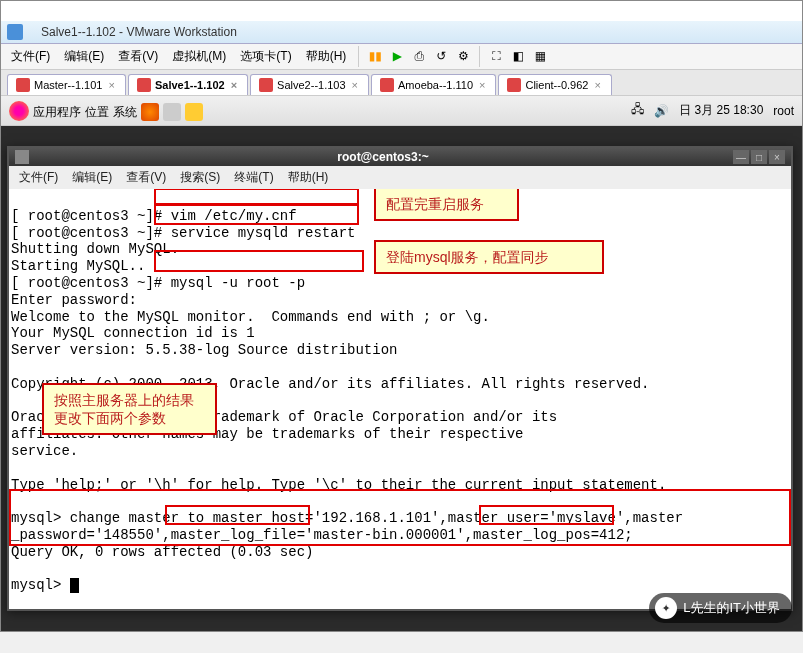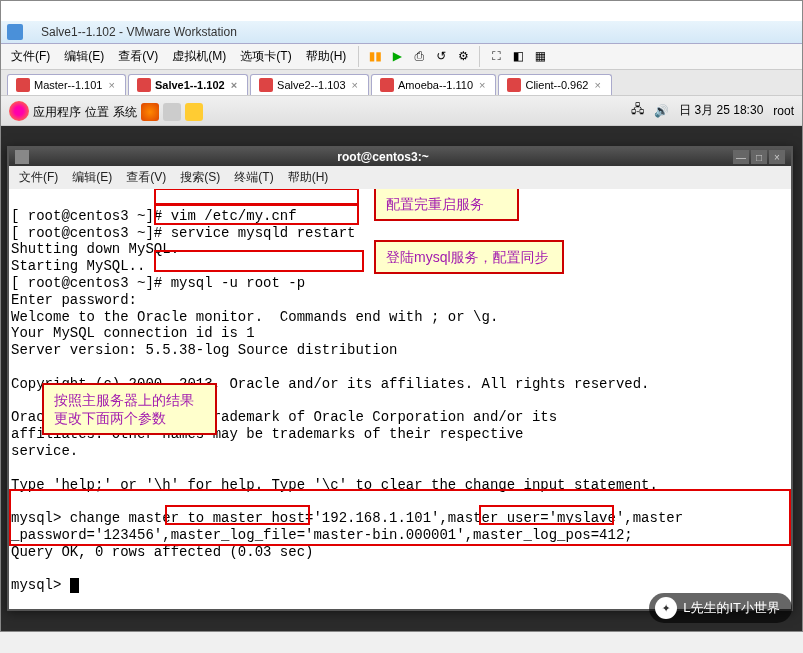--- a/index.html
+++ b/index.html
@@ -33,21 +33,21 @@
 .terminal-titlebar .t-icon { width: 14px; height: 14px; background: #888; margin-right: 6px; }
 .terminal-titlebar .t-title { flex: 1; text-align: center; font-size: 12px; font-weight: bold; }
 .terminal-titlebar .wbtn { width: 16px; height: 14px; margin-left: 2px; background: #666; cursor: pointer; display: flex; align-items: center; justify-content: center; color: #ccc; font-size: 10px; }
 .terminal-menubar { background: #eee; padding: 1px 4px; display: flex; gap: 2px; }
 .terminal-menubar .tm { padding: 2px 6px; font-size: 12px; cursor: pointer; color: #222; }
 
 .terminal-content { background: #fff; color: #000; font-family: "Courier New", monospace; font-size: 14px; padding: 2px; line-height: 1.2; position: relative; white-space: pre; height: 420px; overflow: hidden; }
 .terminal-content .line { white-space: pre; text-align: center; }
 
 .redbox { border: 2px solid #e00000; position: absolute; pointer-events: none; }
-.yellowlabel { position: absolute; background: #ffffcc; border: 2px solid #cc0000; padding: 6px 10px; font-size: 14px; color: #a21caf; font-family: Arial, sans-serif; white-space: normal; line-height: 1.3; }
+.yellowlabel { position: absolute; background: #ffffcc; border: 2px solid #cc0000; padding: 6px 10px; font-size: 14px; color: #b91c1c; font-family: Arial, sans-serif; white-space: normal; line-height: 1.3; }
 .cursor-block { display: inline-block; width: 9px; height: 15px; background: #000; vertical-align: middle; }
 .ok-text { color: #0a0; }
 
 .watermark { position: absolute; right: 10px; bottom: 8px; background: rgba(0,0,0,0.6); color: #fff; border-radius: 16px; padding: 4px 12px 4px 6px; display: flex; align-items: center; gap: 6px; font-size: 13px; }
 .watermark .wc-icon { width: 22px; height: 22px; background: #fff; border-radius: 50%; display: flex; align-items: center; justify-content: center; color: #333; font-size: 11px; }
 </style>
 </head>
 <body>
 
 <div class="vmware-window">
@@ -137,47 +137,47 @@
         <span class="tm">终端(T)</span>
         <span class="tm">帮助(H)</span>
       </div>
       <div class="terminal-content">
 <span class="line">[ root@centos3 ~]# vim /etc/my.cnf</span>
 <span class="line">[ root@centos3 ~]# service mysqld restart</span>
 <span class="line"><span>Shutting down MySQL.</span>                                   <span>[  </span><span class="ok-text">OK</span><span>  ]</span></span>
 <span class="line">Starting MySQL..</span>
 <span class="line">[ root@centos3 ~]# mysql -u root -p</span>
 <span class="line">Enter password:</span>
-<span class="line">Welcome to the Oracle monitor.  Commands end with ; or \g.</span>
+<span class="line">Welcome to the MySQL monitor.  Commands end with ; or \g.</span>
 <span class="line">Your MySQL connection id is 1</span>
 <span class="line">Server version: 5.5.38-log Source distribution</span>
 <span class="line"></span>
 <span class="line">Copyright (c) 2000, 2013, Oracle and/or its affiliates. All rights reserved.</span>
 <span class="line"></span>
 <span class="line">Oracle is a registered trademark of Oracle Corporation and/or its</span>
 <span class="line">affiliates. Other names may be trademarks of their respective</span>
 <span class="line">service.</span>
 <span class="line"></span>
-<span class="line">Type 'help;' or '\h' for help. Type '\c' to clear the change input statement.</span>
+<span class="line">Type 'help;' or '\h' for help. Type '\c' to their the current input statement.</span>
 <span class="line"></span>
 <span class="line">mysql&gt; change master to master_host='192.168.1.101',master_user='myslave',master</span>
-<span class="line">_password='123456',master_log_file='master-bin.000001',master_log_pos=412;</span>
+<span class="line">_password='148550',master_log_file='master-bin.000001',master_log_pos=412;</span>
 <span class="line">Query OK, 0 rows affected (0.03 sec)</span>
 <span class="line"></span>
 <span class="line"><span>mysql&gt; </span><span class="cursor-block"></span></span>
 
         <div class="redbox" style="left:145px; top:-1px; width:205px; height:18px;"></div>
         <div class="redbox" style="left:145px; top:14px; width:205px; height:22px;"></div>
         <div class="redbox" style="left:145px; top:61px; width:210px; height:22px;"></div>
         <div class="redbox" style="left:0px; top:300px; width:782px; height:57px;"></div>
         <div class="redbox" style="left:156px; top:316px; width:145px; height:20px;"></div>
         <div class="redbox" style="left:470px; top:316px; width:135px; height:20px;"></div>
 
         <div class="yellowlabel" style="left:365px; top:-2px; width:145px;">配置完重启服务</div>
-        <div class="yellowlabel" style="left:365px; top:51px; width:190px;">登陆mysql服务，配置同步</div>
+        <div class="yellowlabel" style="left:365px; top:51px; width:230px;">登陆mysql服务，配置同步</div>
         <div class="yellowlabel" style="left:33px; top:194px; width:175px;">按照主服务器上的结果更改下面两个参数</div>
       </div>
     </div>
 
     <div class="watermark">
       <div class="wc-icon">✦</div>
       <span>L先生的IT小世界</span>
     </div>
   </div>
 </div>

